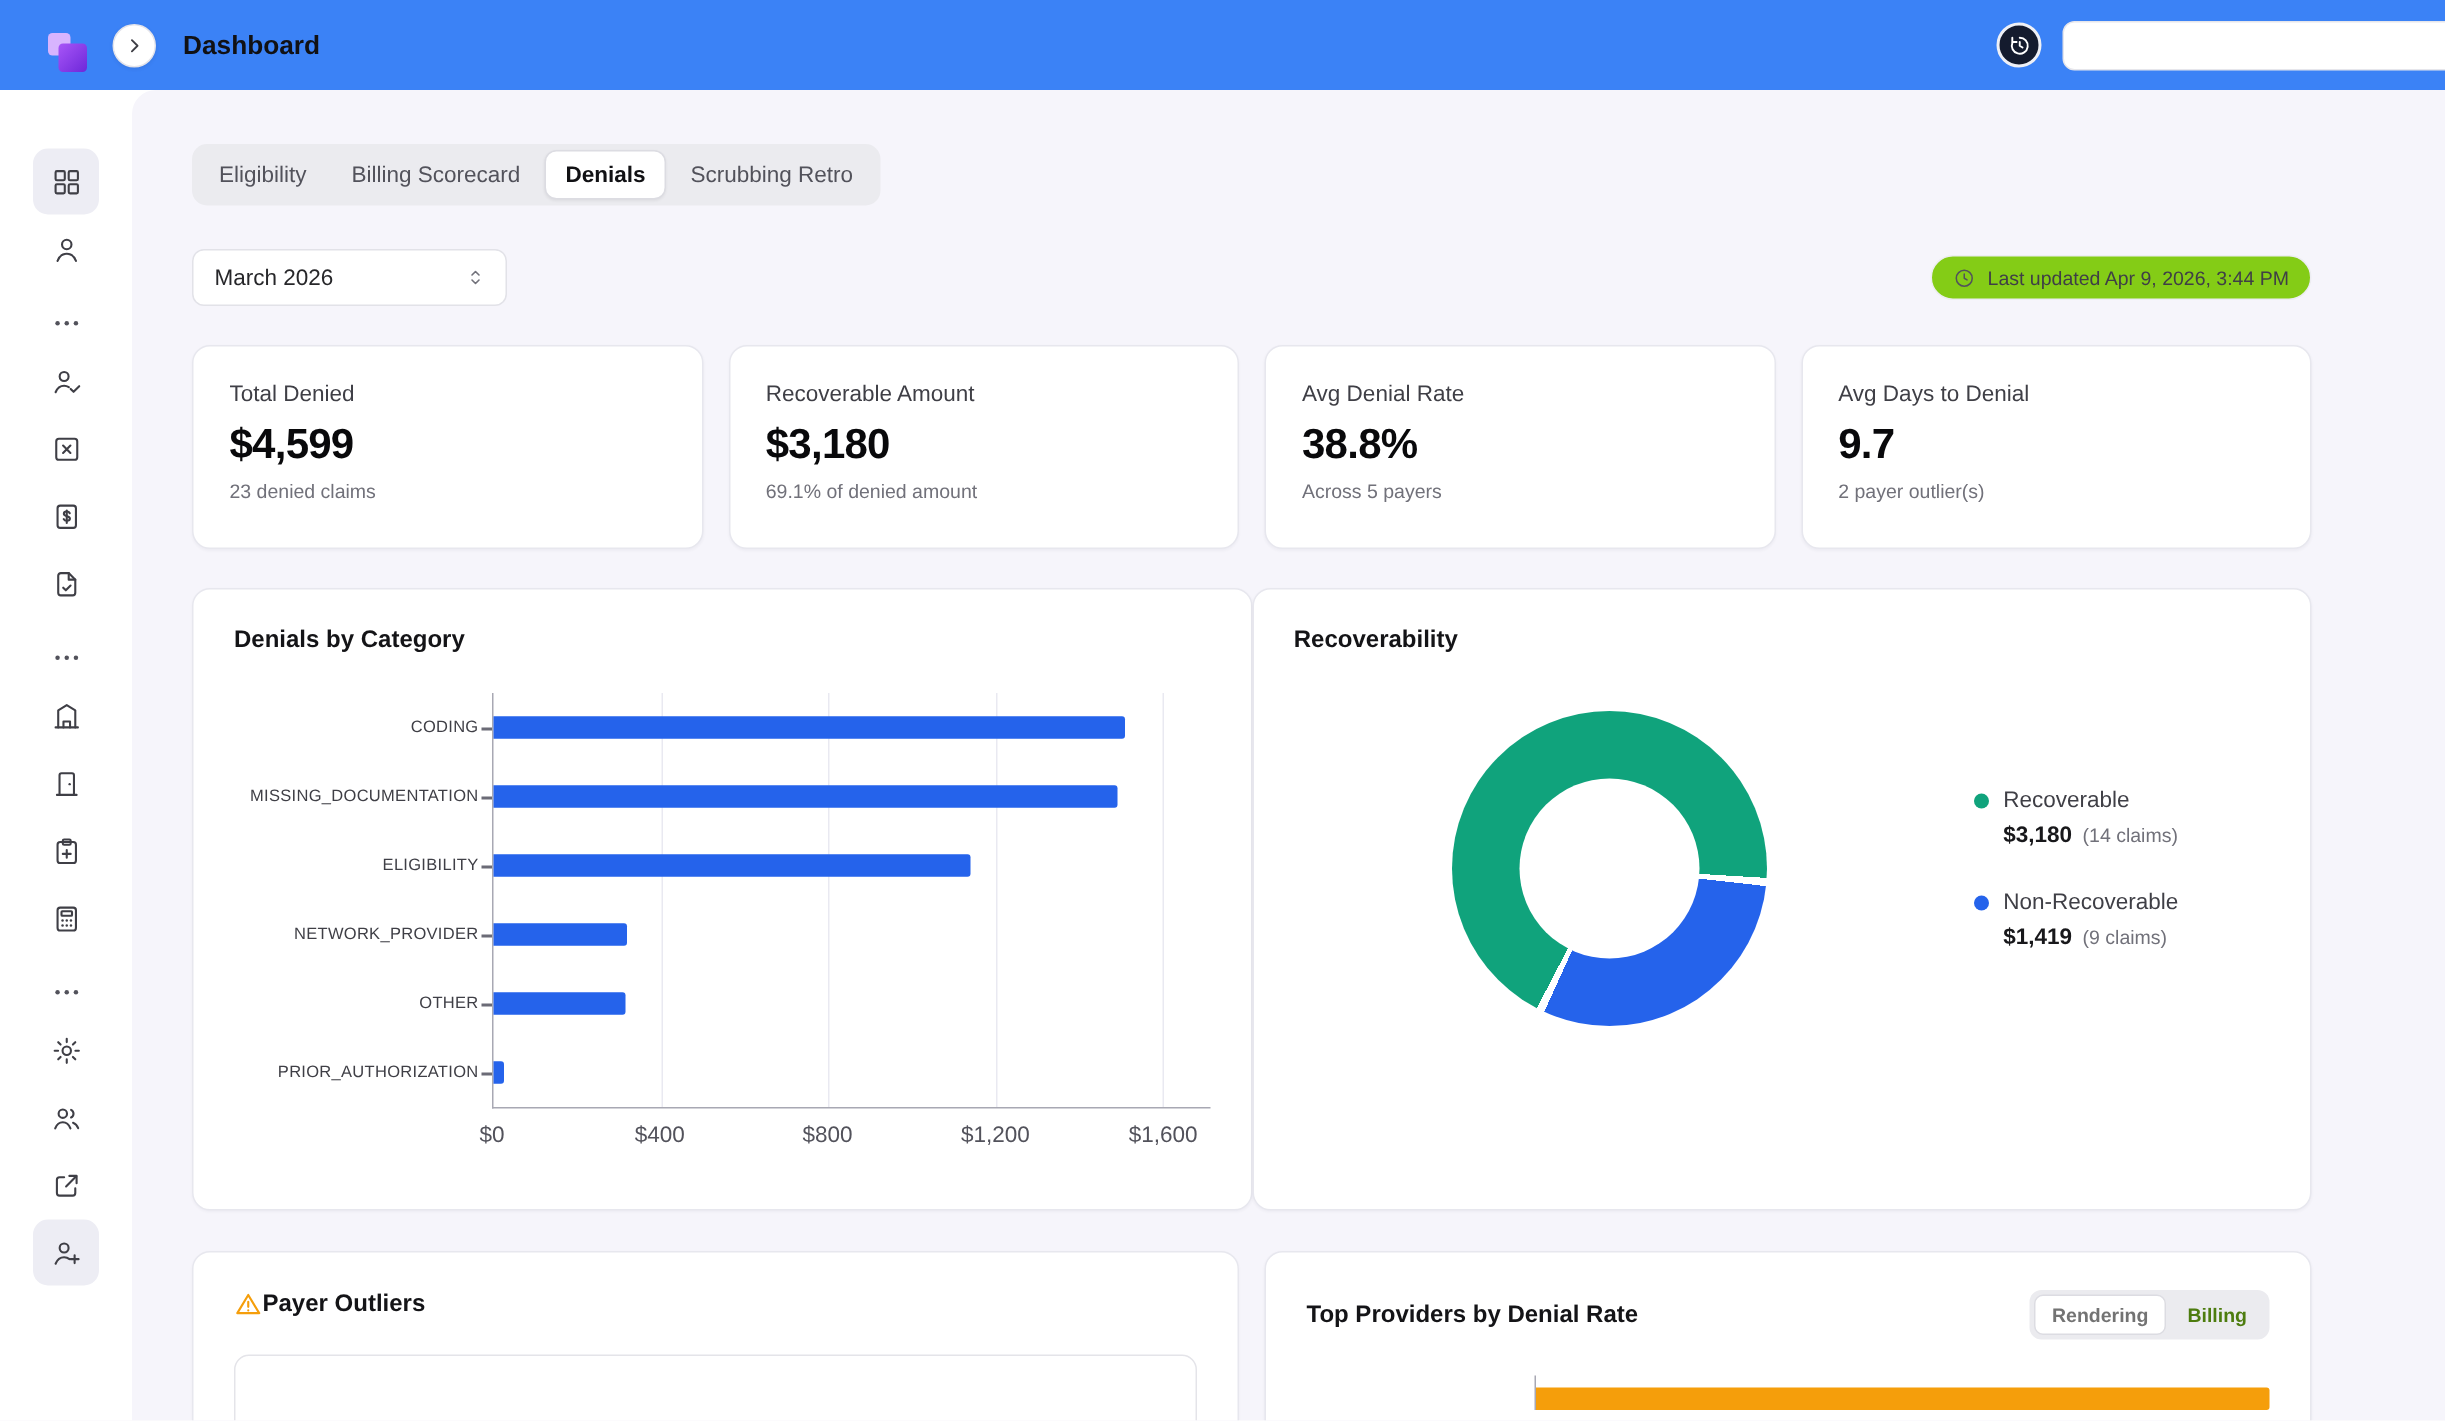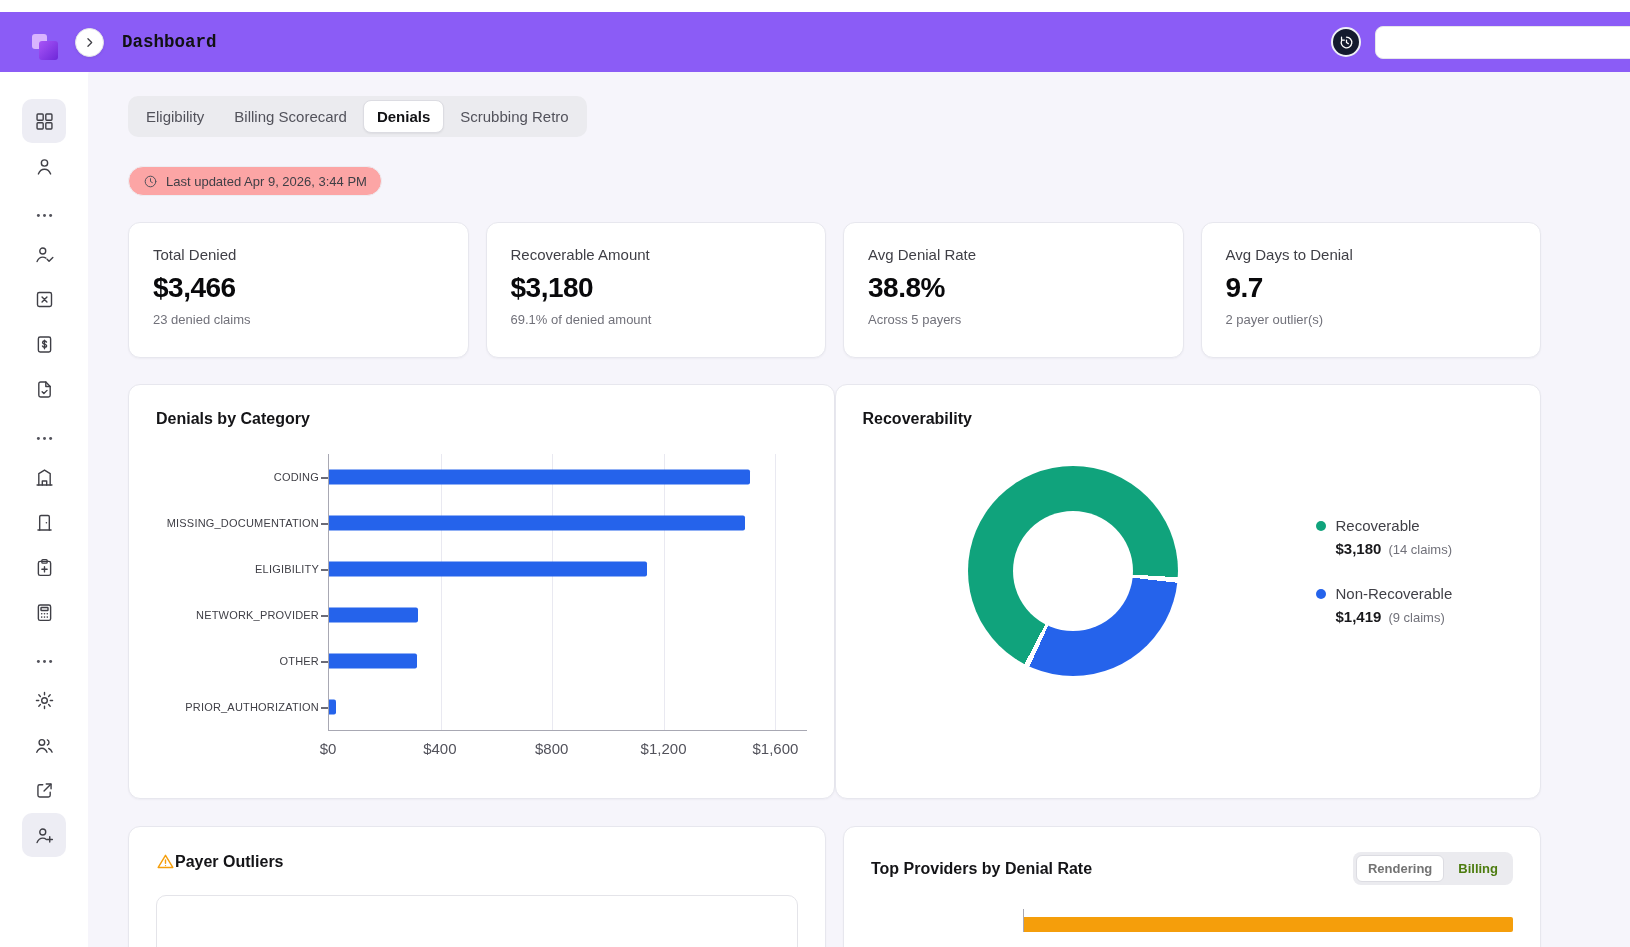--- a/index.html
+++ b/index.html
@@ -1,21 +1,21 @@
 <!DOCTYPE html>
 <html><head>
 <meta charset="utf-8">
 <title>Dashboard</title>
 <style>
   * { margin:0; padding:0; box-sizing:border-box; }
   html,body { width:1630px; height:947px; overflow:hidden; }
   body { position:relative; background:#ffffff; font-family:"Liberation Sans","DejaVu Sans",sans-serif; color:#18181b; }
 
   
-  .header { position:absolute; left:0; top:12px; width:1630px; height:60px; background:#8b5cf6; z-index:30;font-family:Liberation Mono, monospace; }
+  .header { position:absolute; left:0; top:0; width:1630px; height:60px; background:#3b82f6; z-index:30; }
   .logo { position:absolute; left:32px; top:22px; width:26px; height:26px; }
   .logo-a { position:absolute; left:0; top:0; width:15px; height:15px; background:#d8b4fe; border-radius:3px; }
   .logo-b { position:absolute; right:0; bottom:0; width:19px; height:19px; background:linear-gradient(135deg,#a855f7,#6d28d9); border-radius:3px; }
   .collapse-btn { position:absolute; left:75px; top:16px; width:29px; height:29px; border-radius:50%; background:#fff; border:1px solid #e4e4ea; box-shadow:0 1px 3px rgba(0,0,0,.08); display:flex; align-items:center; justify-content:center; cursor:pointer; z-index:40; }
   .page-title { position:absolute; left:122px; top:0; height:60px; display:flex; align-items:center; font-size:17.5px; font-weight:700; color:#111114; }
   .history-btn { position:absolute; left:1331px; top:15px; width:30px; height:30px; border-radius:50%; background:#141b2e; border:2px solid #eef0f6; display:flex; align-items:center; justify-content:center; cursor:pointer; }
   .header-box { position:absolute; left:1375px; top:14px; width:280px; height:33px; background:#fff; border:1px solid #e6e6eb; border-radius:8px; }
 
   
   .sidebar { position:absolute; left:0; top:0; width:88px; height:947px; background:#fff; z-index:20; }
@@ -36,21 +36,21 @@
 
   
   .main { position:absolute; left:88px; top:60px; width:1542px; height:887px; background:#f6f5fb; border-top-left-radius:16px; padding:36px 89px 0 40px; overflow:hidden; }
 
   .tabs { display:inline-flex; background:#ebebef; border-radius:10px; padding:4px; gap:2px; }
   .tab { border:1px solid transparent; background:transparent; color:#52525b; font-size:15px; font-family:inherit; padding:7px 13px; border-radius:8px; cursor:pointer; }
   .tab.active { background:#fff; color:#111114; font-weight:700; border-color:#dcdce2; box-shadow:0 1px 2px rgba(0,0,0,.06); }
 
   .filter-row { margin-top:29px; display:flex; align-items:center; justify-content:space-between; }
   .select { width:210px; height:38px; background:#fff; border:1px solid #e2e2e8; border-radius:8px; display:flex; align-items:center; justify-content:space-between; padding:0 12px 0 14px; font-size:15px; color:#27272a; cursor:pointer; }
-  .updated-pill { height:30px; background:#fca5a5; border:1px solid #ededf2; border-radius:15px; display:flex; align-items:center; gap:8px; padding:0 14px; font-size:13px; color:#3f3f46; }
+  .updated-pill { height:30px; background:#84cc16; border:1px solid #ededf2; border-radius:15px; display:flex; align-items:center; gap:8px; padding:0 14px; font-size:13px; color:#3f3f46; }
 
   .stats-row { margin-top:26px; display:grid; grid-template-columns:repeat(4,1fr); gap:17px; }
   .card { background:#fff; border:1px solid #e7e7ee; border-radius:12px; box-shadow:0 1px 2px rgba(20,20,40,.04); }
   .stat-card { height:136px; padding:23px 24px; }
   .stat-label { font-size:15px; color:#3f3f46; }
   .stat-value { font-size:28px; font-weight:700; color:#09090b; margin-top:9px; letter-spacing:-.5px; }
   .stat-sub { font-size:13px; color:#71717a; margin-top:8px; }
 
   .charts-row { margin-top:26px; display:grid; grid-template-columns:1fr 1fr; }
   .chart-card { height:415px; padding:25px 27px; }
@@ -289,35 +289,43 @@
 <div class="main">
 
   <div class="tabs" id="tabs">
       <button class="tab">Eligibility</button>
       <button class="tab">Billing Scorecard</button>
       <button class="tab active">Denials</button>
       <button class="tab">Scrubbing Retro</button>
     </div>
 
   <div class="filter-row">
+    <div class="select">
+      <span>March 2026</span>
+      <span class="icn sel-icn">
+          <svg viewBox="0 0 24 24">
+            <path d="M8.5 9.5L12 6l3.5 3.5M8.5 14.5L12 18l3.5-3.5"></path>
+          </svg>
+        </span>
+    </div>
     <div class="updated-pill">
       <span class="icn pill-icn">
           <svg viewBox="0 0 24 24">
             <circle cx="12" cy="12" r="8.5"></circle>
             <path d="M12 7.5V12l3 1.8"></path>
           </svg>
         </span>
       <span>Last updated Apr 9, 2026, 3:44 PM</span>
     </div>
   </div>
 
   <div class="stats-row" id="stats">
       <div class="card stat-card">
         <div class="stat-label">Total Denied</div>
-        <div class="stat-value">$3,466</div>
+        <div class="stat-value">$4,599</div>
         <div class="stat-sub">23 denied claims</div>
       </div>
       <div class="card stat-card">
         <div class="stat-label">Recoverable Amount</div>
         <div class="stat-value">$3,180</div>
         <div class="stat-sub">69.1% of denied amount</div>
       </div>
       <div class="card stat-card">
         <div class="stat-label">Avg Denial Rate</div>
         <div class="stat-value">38.8%</div>

